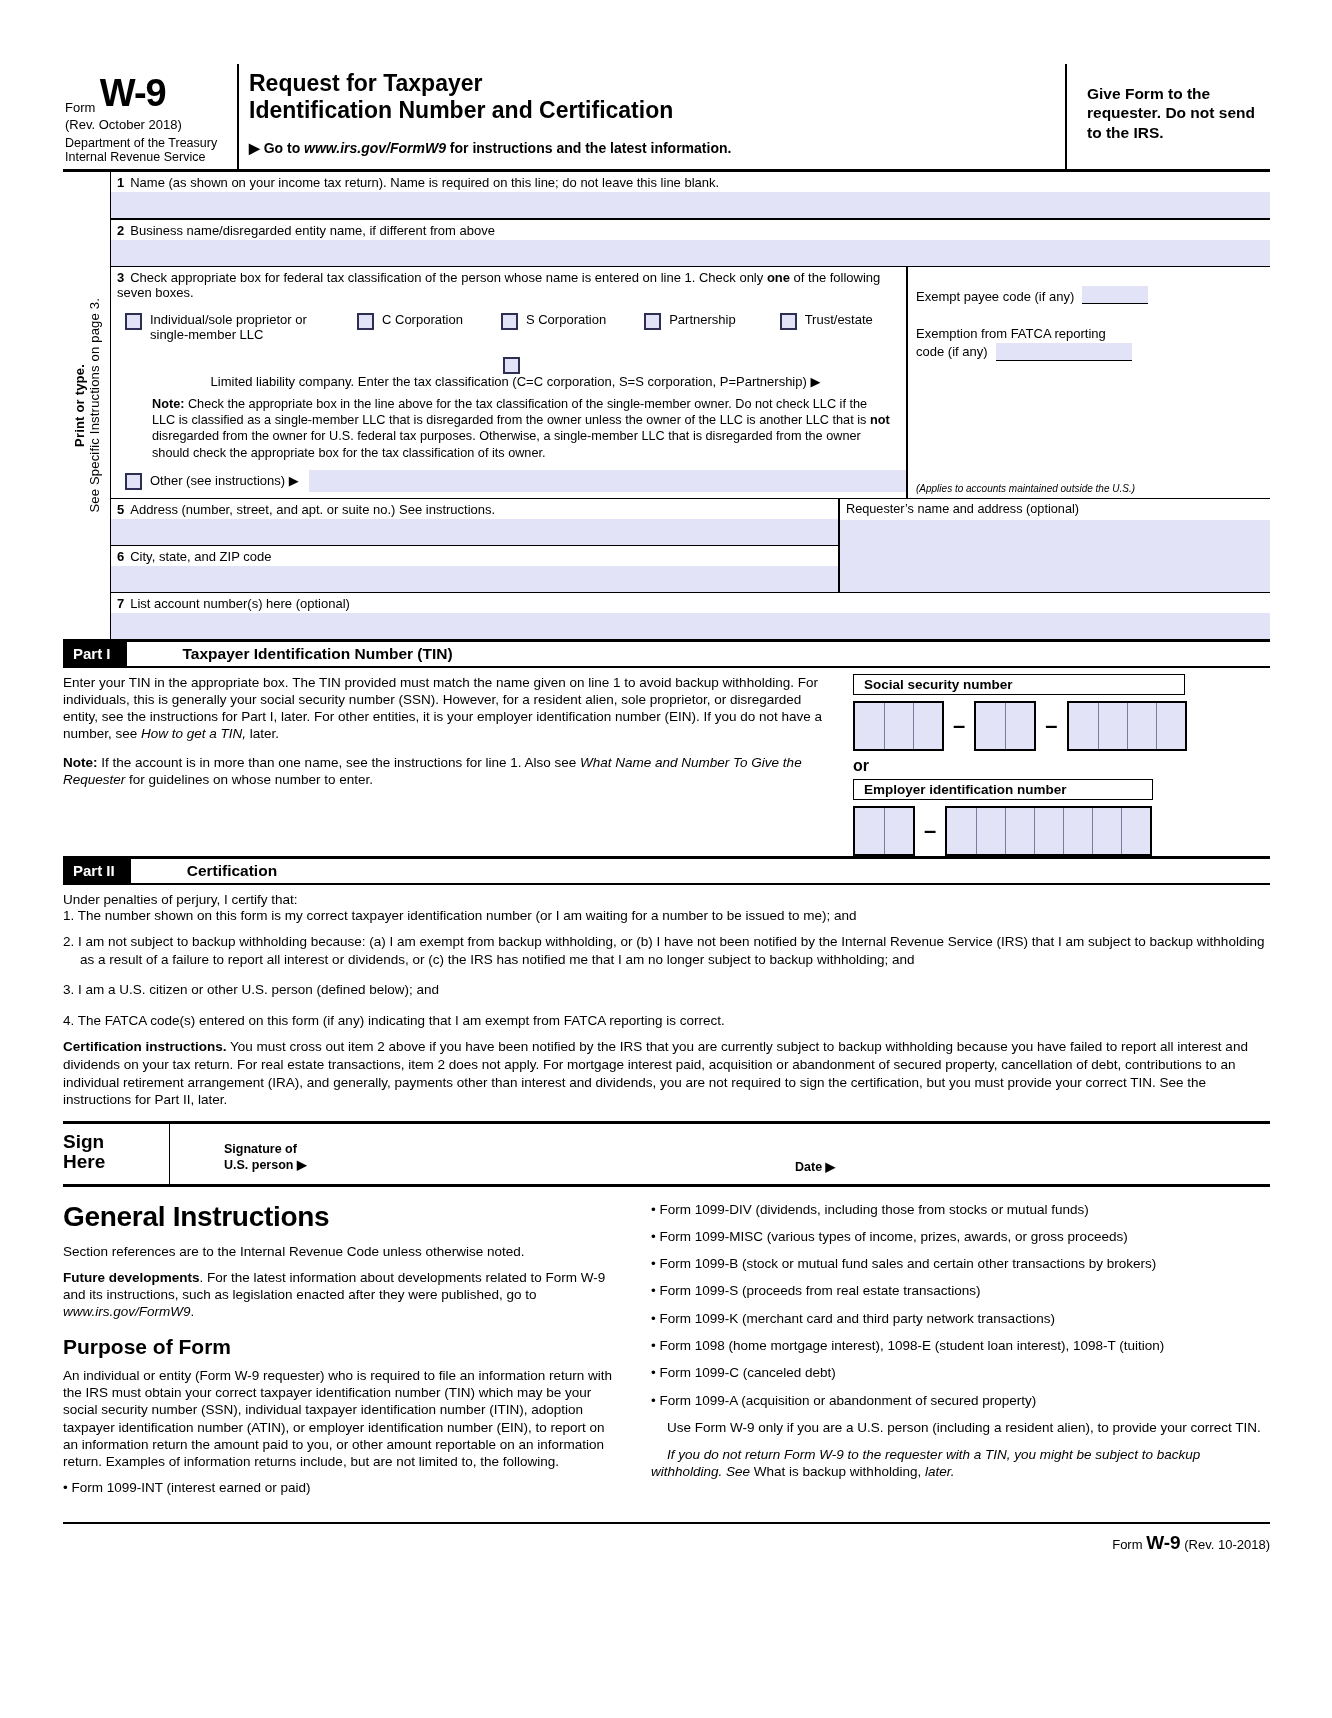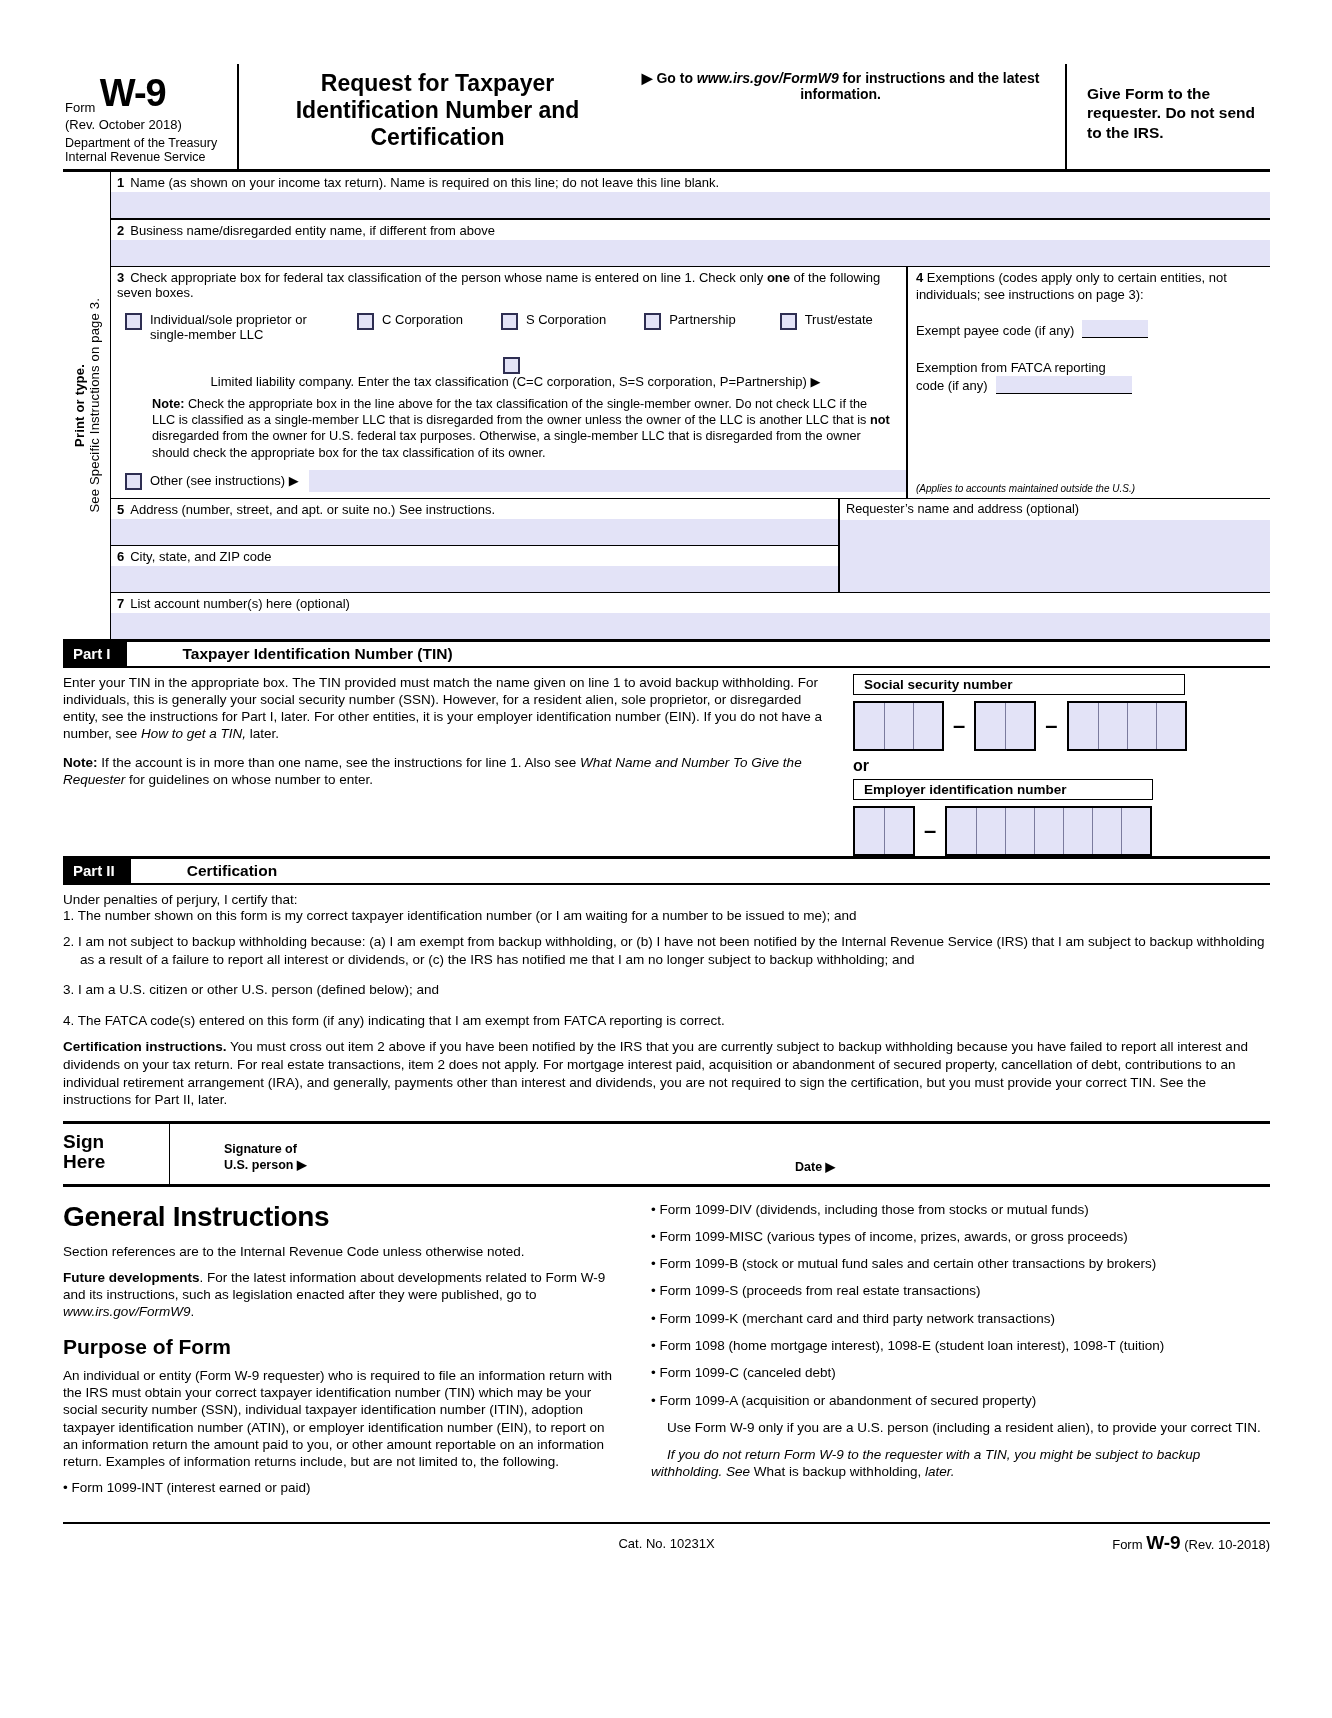--- a/index.html
+++ b/index.html
@@ -11,21 +11,21 @@
   }
   .page { padding:64px 62px 0 63px; }
 
   
   .hdr { display:flex; border-bottom:3px solid #000; }
   .hdr-left { width:176px; padding:8px 6px 4px 2px; border-right:2px solid #000; }
   .hdr-left .formword { font-size:13px; vertical-align:bottom; }
   .hdr-left .formnum { font-size:38px; font-weight:bold; letter-spacing:-1px; }
   .hdr-left .rev { font-size:13px; margin-top:2px; }
   .hdr-left .dept { font-size:12.5px; line-height:1.15; margin-top:4px; }
-  .hdr-mid { flex:1; border-right:2px solid #000; text-align:center; padding:6px 10px 9px; display:flex; flex-direction:row; justify-content:space-between; }
+  .hdr-mid { flex:1; border-right:2px solid #000; padding:6px 10px 9px; display:flex; flex-direction:column; justify-content:space-between; }
   .hdr-mid .title { font-size:23px; font-weight:bold; line-height:1.18; }
   .hdr-mid .goto { font-size:14px; font-weight:bold; padding-bottom:4px; }
   .hdr-right { width:203px; padding:20px 2px 0 20px; }
   .hdr-right .give { font-size:15.5px; font-weight:bold; line-height:1.25; }
 
   
   .rows-wrap { display:flex; }
   .side { width:47px; display:flex; justify-content:center; align-items:center; padding:6px 0; }
   .side span { writing-mode:vertical-rl; transform:rotate(180deg); font-size:13px; letter-spacing:.2px; }
   .side .b { font-weight:bold; }
@@ -203,21 +203,20 @@
           <div class="note3"><b>Note:</b><span> Check the appropriate box in the line above for the tax classification of the single-member owner.  Do not check LLC if the LLC is classified as a single-member LLC that is disregarded from the owner unless the owner of the LLC is another LLC that is </span><b>not</b><span> disregarded from the owner for U.S. federal tax purposes. Otherwise, a single-member LLC that is disregarded from the owner should check the appropriate box for the tax classification of its owner.</span></div>
 
           <div class="other-row">
             <span class="cb"></span>
             <span>Other (see instructions) ▶</span>
             <span class="other-strip"></span>
           </div>
         </div>
 
         <div class="r34-right">
-          <div class="ex-label"><b class="num">4</b> <span>Exemptions (codes apply only to certain entities, not individuals; see instructions on page 3):</span></div>
           <div class="ex-row">
             <span>Exempt payee code (if any)</span>
             <span class="ex-strip"></span>
           </div>
           <div class="fatca">
             <div>Exemption from FATCA reporting</div>
             <div class="fatca-row">
               <span>code (if any)</span>
               <span class="fatca-strip"></span>
             </div>
@@ -353,21 +352,20 @@
       <p>• Form 1099-K (merchant card and third party network transactions)</p>
       <p>• Form 1098 (home mortgage interest), 1098-E (student loan interest), 1098-T (tuition)</p>
       <p>• Form 1099-C (canceled debt)</p>
       <p>• Form 1099-A (acquisition or abandonment of secured property)</p>
       <p class="indent">Use Form W-9 only if you are a U.S. person (including a resident alien), to provide your correct TIN.</p>
       <p class="indent"><i>If you do not return Form W-9 to the requester with a TIN, you might be subject to backup withholding. See </i><span>What is backup withholding,</span><i> later.</i></p>
     </div>
   </div>
 
   <div class="footer">
-    <span class="cat">Cat. No. 10231X</span>
     <span class="fnum">
       <span>Form</span>
       <span class="w9">W-9</span>
       <span>(Rev. 10-2018)</span>
     </span>
   </div>
 
 </div>
 
 </body></html>

